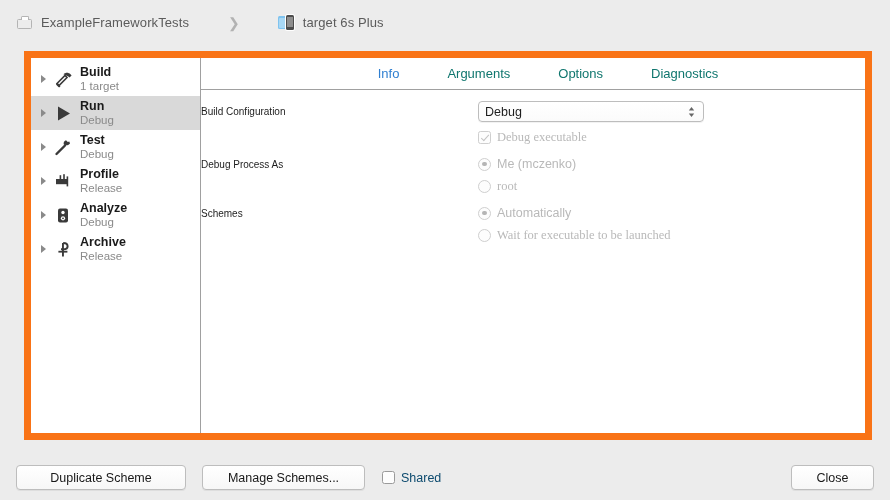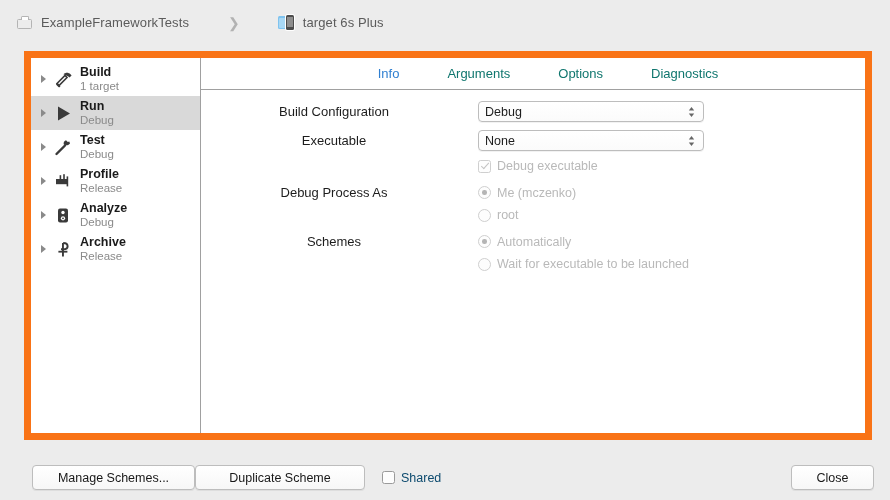--- a/index.html
+++ b/index.html
@@ -195,24 +195,24 @@
     padding-top: 11px;
   }
   .form-row {
     display: flex;
     align-items: center;
     margin-bottom: 8px;
   }
   .form-label {
     width: 277px;
     flex: 0 0 277px;
-    text-align: center;
+    text-align: left;
     padding-right: 11px;
     box-sizing: border-box;
-    font-size: 13px;
+    font-size: 10px;
     color: #1d1d1d;
   }
 
   .popup {
     width: 226px;
     height: 21px;
     border: 1px solid #bdbdbd;
     border-radius: 4px;
     background: linear-gradient(#ffffff, #fbfbfb);
     box-sizing: border-box;
@@ -228,21 +228,21 @@
     position: absolute;
     right: 7px; top: 50%;
     transform: translateY(-50%);
     width: 9px; height: 14px;
   }
 
   .check-row, .radio-row {
     display: flex;
     align-items: center;
   }
-  .ctrl-offset { margin-left: 277px; }
+  .ctrl-offset { margin-left: 277px; font-family: Liberation Serif, serif; }
 
   .checkbox {
     width: 13px; height: 13px;
     border: 1px solid #cfcfcf;
     border-radius: 2.5px;
     background: #fdfdfd;
     box-sizing: border-box;
     margin-right: 6px;
     flex: 0 0 auto;
     position: relative;
@@ -446,32 +446,20 @@
           <span>Debug</span>
           <span class="chevrons">
             <svg width="9" height="14" viewBox="0 0 9 14">
               <path d="M4.5 2 L7.2 5.4 L1.8 5.4 Z" fill="#666"></path>
               <path d="M4.5 12 L7.2 8.6 L1.8 8.6 Z" fill="#666"></path>
             </svg>
           </span>
         </div>
       </div>
 
-      <div class="form-row">
-        <span class="form-label">Executable</span>
-        <div class="popup">
-          <span>None</span>
-          <span class="chevrons">
-            <svg width="9" height="14" viewBox="0 0 9 14">
-              <path d="M4.5 2 L7.2 5.4 L1.8 5.4 Z" fill="#666"></path>
-              <path d="M4.5 12 L7.2 8.6 L1.8 8.6 Z" fill="#666"></path>
-            </svg>
-          </span>
-        </div>
-      </div>
 
       <div class="check-row ctrl-offset">
         <span class="checkbox checked"></span>
         <span class="ctl-text">Debug executable</span>
       </div>
 
       <div class="spacer-md"></div>
 
       <div class="form-row">
         <span class="form-label">Debug Process As</span>
@@ -499,20 +487,20 @@
       <div class="radio-row ctrl-offset">
         <span class="radio"></span>
         <span class="ctl-text">Wait for executable to be launched</span>
       </div>
 
     </div>
   </div>
 </div>
 
 <div id="bottombar">
+  <div class="push-btn" id="duplicate-scheme-button">Duplicate Scheme</div>
   <div class="push-btn" id="manage-schemes-button">Manage Schemes...</div>
-  <div class="push-btn" id="duplicate-scheme-button">Duplicate Scheme</div>
   <div id="shared-control">
     <span class="checkbox dark"></span>
     <span class="ctl-text">Shared</span>
   </div>
   <div class="push-btn" id="close-button">Close</div>
 </div>
 
 </body></html>

